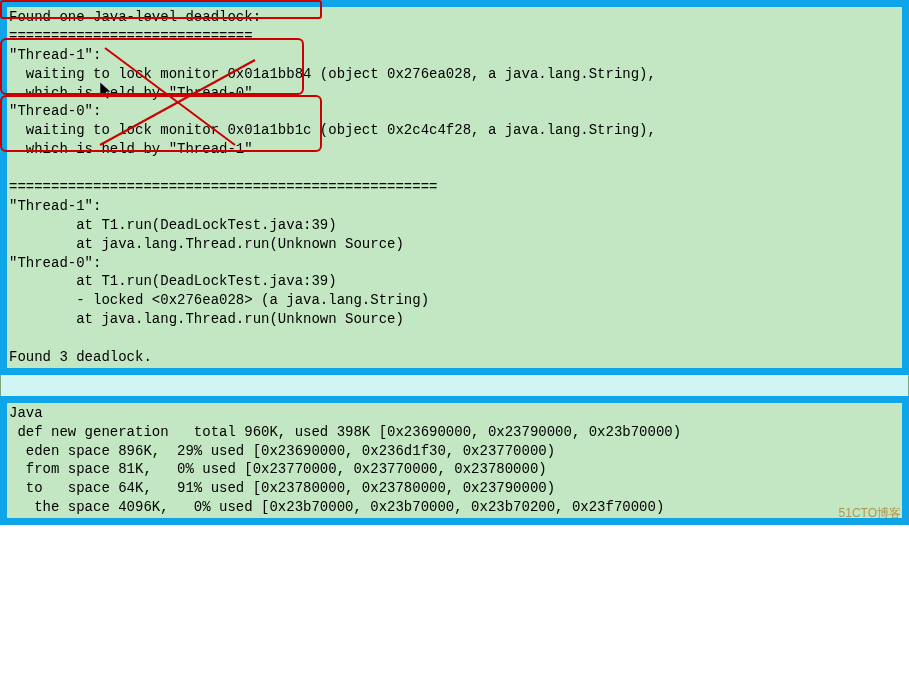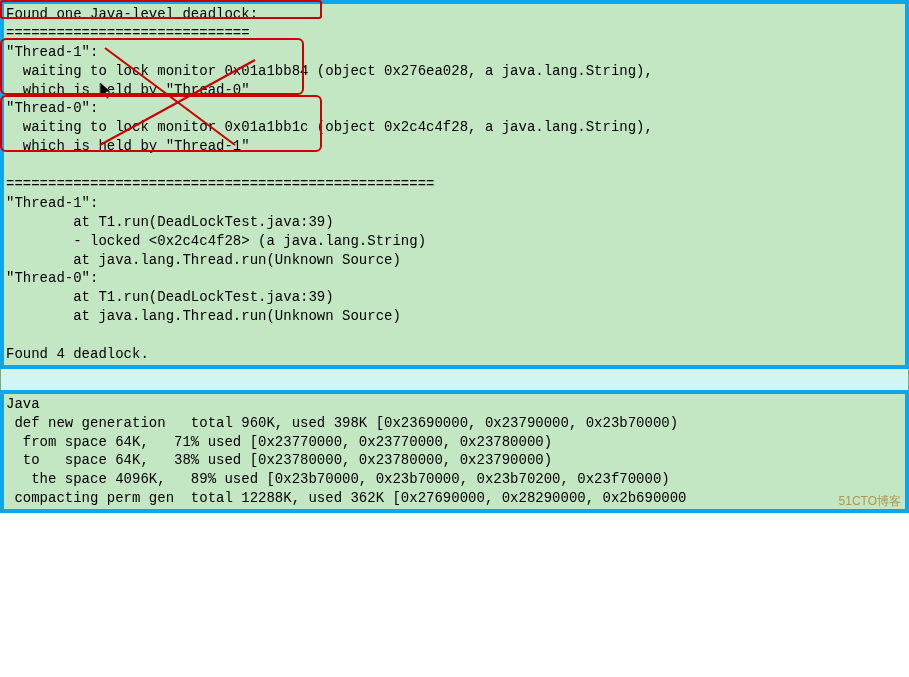--- a/index.html
+++ b/index.html
@@ -10,21 +10,21 @@
     body {
       font-family: "Courier New", monospace;
       font-size: 14px;
       line-height: 1.35;
       width: 909px;
       background: #ffffff;
       position: relative;
     }
     .section-green {
       background: #c3e6c3;
-      border: 4px solid #0ea5e9;
+      border: 7px solid #0ea5e9;
       padding: 1px 2px;
     }
     .section-blue {
       background: #d0f5f2;
       border-left: 1px solid #7aa87a;
       border-right: 1px solid #7aa87a;
       padding: 1px 2px;
     }
     .line {
       white-space: pre;
@@ -63,40 +63,40 @@
   <div class="line">"Thread-1":</div>
   <div class="line">  waiting to lock monitor 0x01a1bb84 (object 0x276ea028, a java.lang.String),</div>
   <div class="line">  which is held by "Thread-0"</div>
   <div class="line">"Thread-0":</div>
   <div class="line">  waiting to lock monitor 0x01a1bb1c (object 0x2c4c4f28, a java.lang.String),</div>
   <div class="line">  which is held by "Thread-1"</div>
   <div class="line">&nbsp;</div>
   <div class="line">===================================================</div>
   <div class="line">"Thread-1":</div>
   <div class="line">        at T1.run(DeadLockTest.java:39)</div>
-  <div class="line">        - locked &lt;0x2c4c4f28&gt; (a java.lang.String)</div>
   <div class="line">        at java.lang.Thread.run(Unknown Source)</div>
   <div class="line">"Thread-0":</div>
   <div class="line">        at T1.run(DeadLockTest.java:39)</div>
+  <div class="line">        - locked &lt;0x276ea028&gt; (a java.lang.String)</div>
   <div class="line">        at java.lang.Thread.run(Unknown Source)</div>
   <div class="line">&nbsp;</div>
-  <div class="line">Found 4 deadlock.</div>
+  <div class="line">Found 3 deadlock.</div>
 </div>
 
 <div class="section-blue">
   <div class="line">&nbsp;</div>
 </div>
 
 <div class="section-green">
   <div class="line">Java</div>
   <div class="line"> def new generation   total 960K, used 398K [0x23690000, 0x23790000, 0x23b70000)</div>
-  <div class="line">  from space 64K,   71% used [0x23770000, 0x23770000, 0x23780000)</div>
-  <div class="line">  to   space 64K,   38% used [0x23780000, 0x23780000, 0x23790000)</div>
-  <div class="line">   the space 4096K,   89% used [0x23b70000, 0x23b70000, 0x23b70200, 0x23f70000)</div>
-  <div class="line"> compacting perm gen  total 12288K, used 362K [0x27690000, 0x28290000, 0x2b690000</div>
+  <div class="line">  eden space 896K,  29% used [0x23690000, 0x236d1f30, 0x23770000)</div>
+  <div class="line">  from space 81K,   0% used [0x23770000, 0x23770000, 0x23780000)</div>
+  <div class="line">  to   space 64K,   91% used [0x23780000, 0x23780000, 0x23790000)</div>
+  <div class="line">   the space 4096K,   0% used [0x23b70000, 0x23b70000, 0x23b70200, 0x23f70000)</div>
 </div>
 
 <div class="red-box" style="top:0px; left:0px; width:322px; height:19px; border-radius:3px;"></div>
 <div class="red-box" style="top:38px; left:0px; width:304px; height:57px;"></div>
 <div class="red-box" style="top:95px; left:0px; width:322px; height:57px;"></div>
 
 <svg class="red-svg" width="909" height="200">
   <line x1="105" y1="48" x2="235" y2="145" stroke="#cc0000" stroke-width="2"></line>
   <line x1="100" y1="145" x2="255" y2="60" stroke="#cc0000" stroke-width="2"></line>
 </svg>

